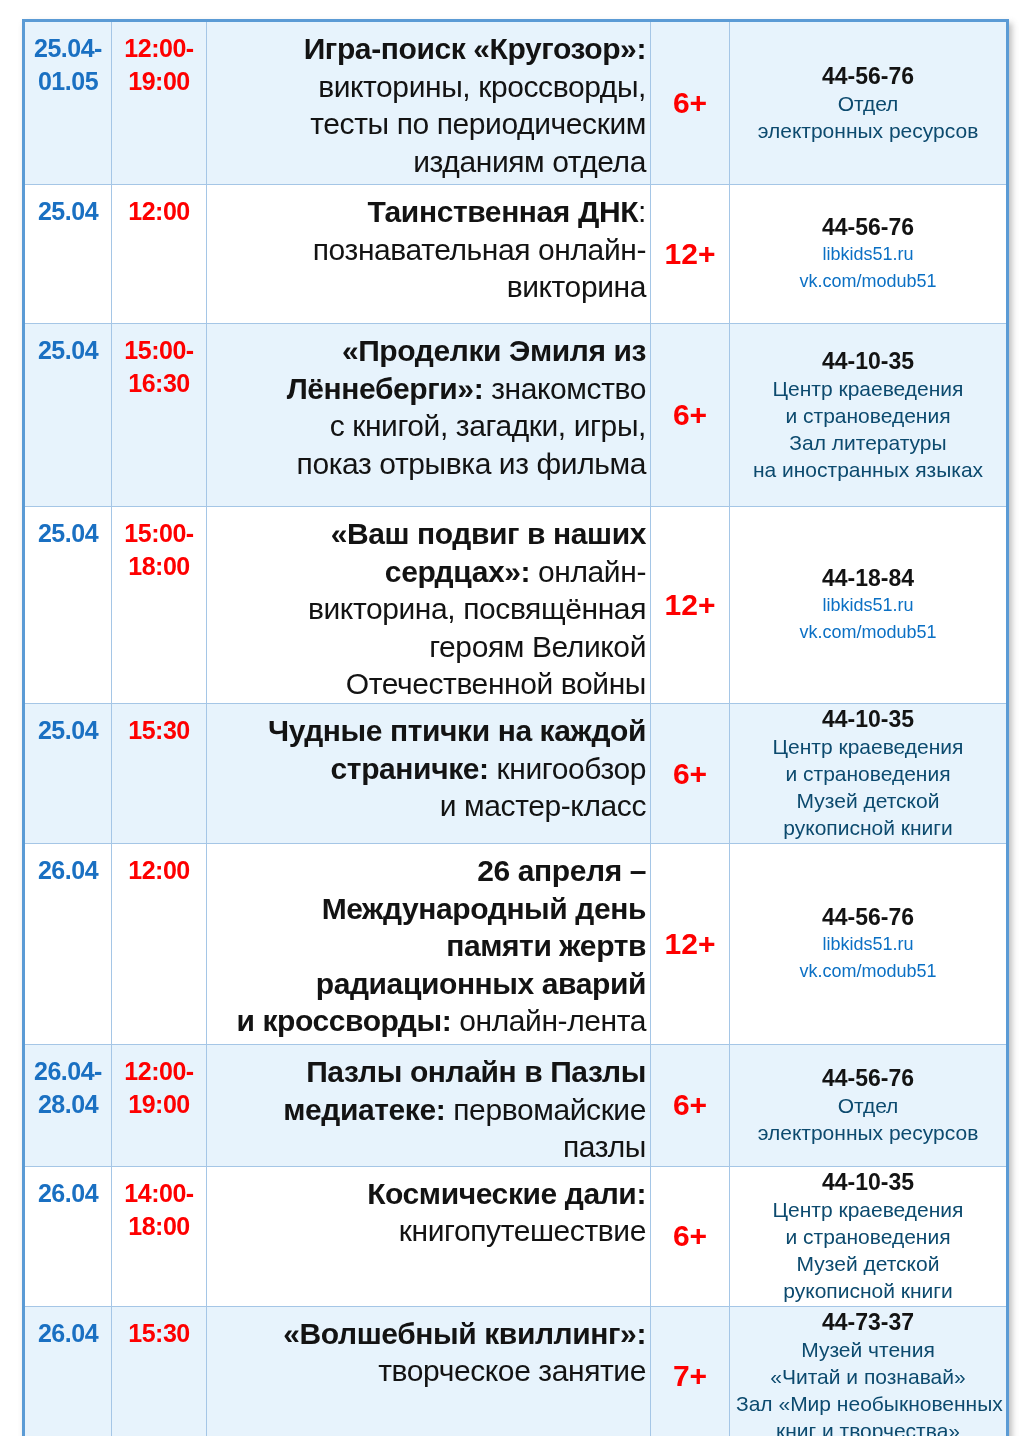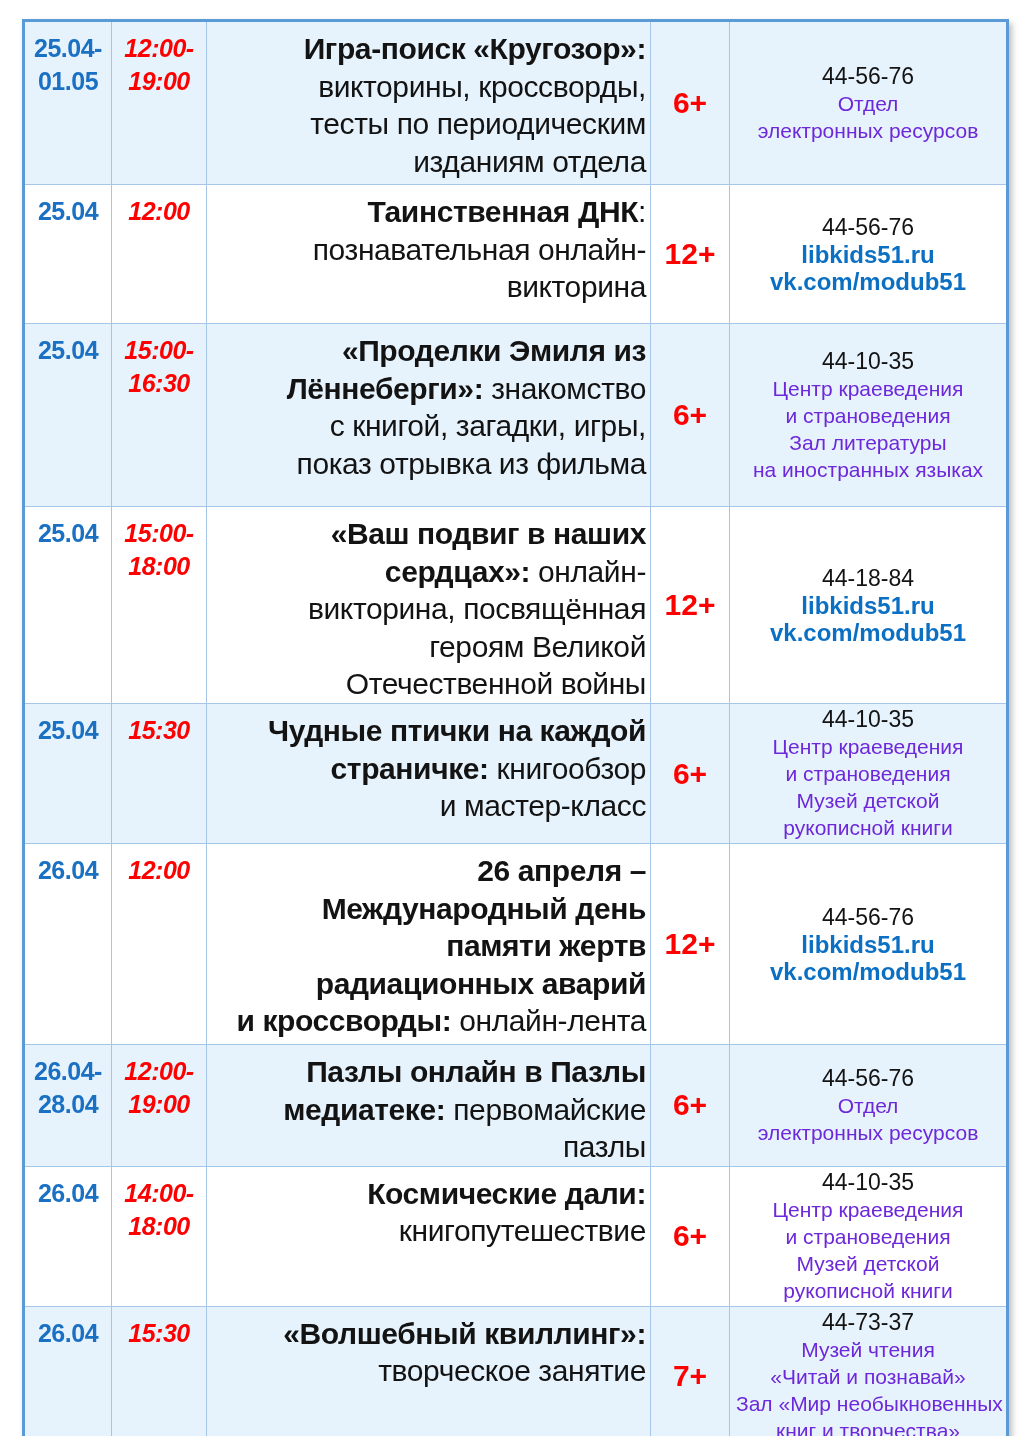--- a/index.html
+++ b/index.html
@@ -30,42 +30,42 @@
   tr:nth-child(7){height:114px}
   tr:nth-child(8){height:132px}
   tr:nth-child(9){height:136px}
 
   td.c-date,td.c-time{
     text-align:center;padding-top:10px;
     font-weight:bold;font-size:25px;line-height:33px;
     letter-spacing:-0.5px;
   }
   td.c-date{color:var(--date-blue,#1A70C2);margin-top:32px;}
-  td.c-time{color:var(--time-red,#FE0000);font-style:italic;}
+  td.c-time{color:var(--time-red,#FE0000);}
 
   td.c-desc{
     padding:8px 4px 0 9px;
     font-size:30px;line-height:37.5px;letter-spacing:-0.4px;
   }
   td.c-desc .line{white-space:nowrap;text-align:right;}
   td.c-desc .b{font-weight:bold;}
 
   td.c-age{
     vertical-align:middle;text-align:center;
     font-weight:bold;font-size:30px;color:var(--age-red,#FE0000);
   }
 
   td.c-contact{
     vertical-align:middle;text-align:center;
     padding:2px 6px;line-height:27px;
   }
   td.c-contact .line{white-space:nowrap;}
-  td.c-contact .phone{font-weight:normal;font-size:23px;color:var(--text-black,#131313);}
-  td.c-contact .plain{font-size:21px;color:#6d28d9;}
-  td.c-contact .link{font-weight:bold;font-size:24px;color:var(--link-blue,#0B70C4);}
+  td.c-contact .phone{font-weight:bold;font-size:23px;color:var(--text-black,#131313);}
+  td.c-contact .plain{font-size:21px;color:#0c4a6e;}
+  td.c-contact .link{font-weight:normal;font-size:18px;color:var(--link-blue,#0B70C4);}
 </style>
 </head>
 <body style="--date-blue: #1A70C2; --time-red: #FE0000; --age-red: #FE0000; --link-blue: #0B70C4; --text-black: #131313; --row-shaded-bg: #E7F3FC; --row-plain-bg: #FFFFFF; --grid-line: #A5C6E6; --outer-border: #5B9BD5;">
 
 <div class="page">
   <table class="schedule">
     <colgroup>
       <col style="width:88px">
       <col style="width:95px">
       <col style="width:444px">

